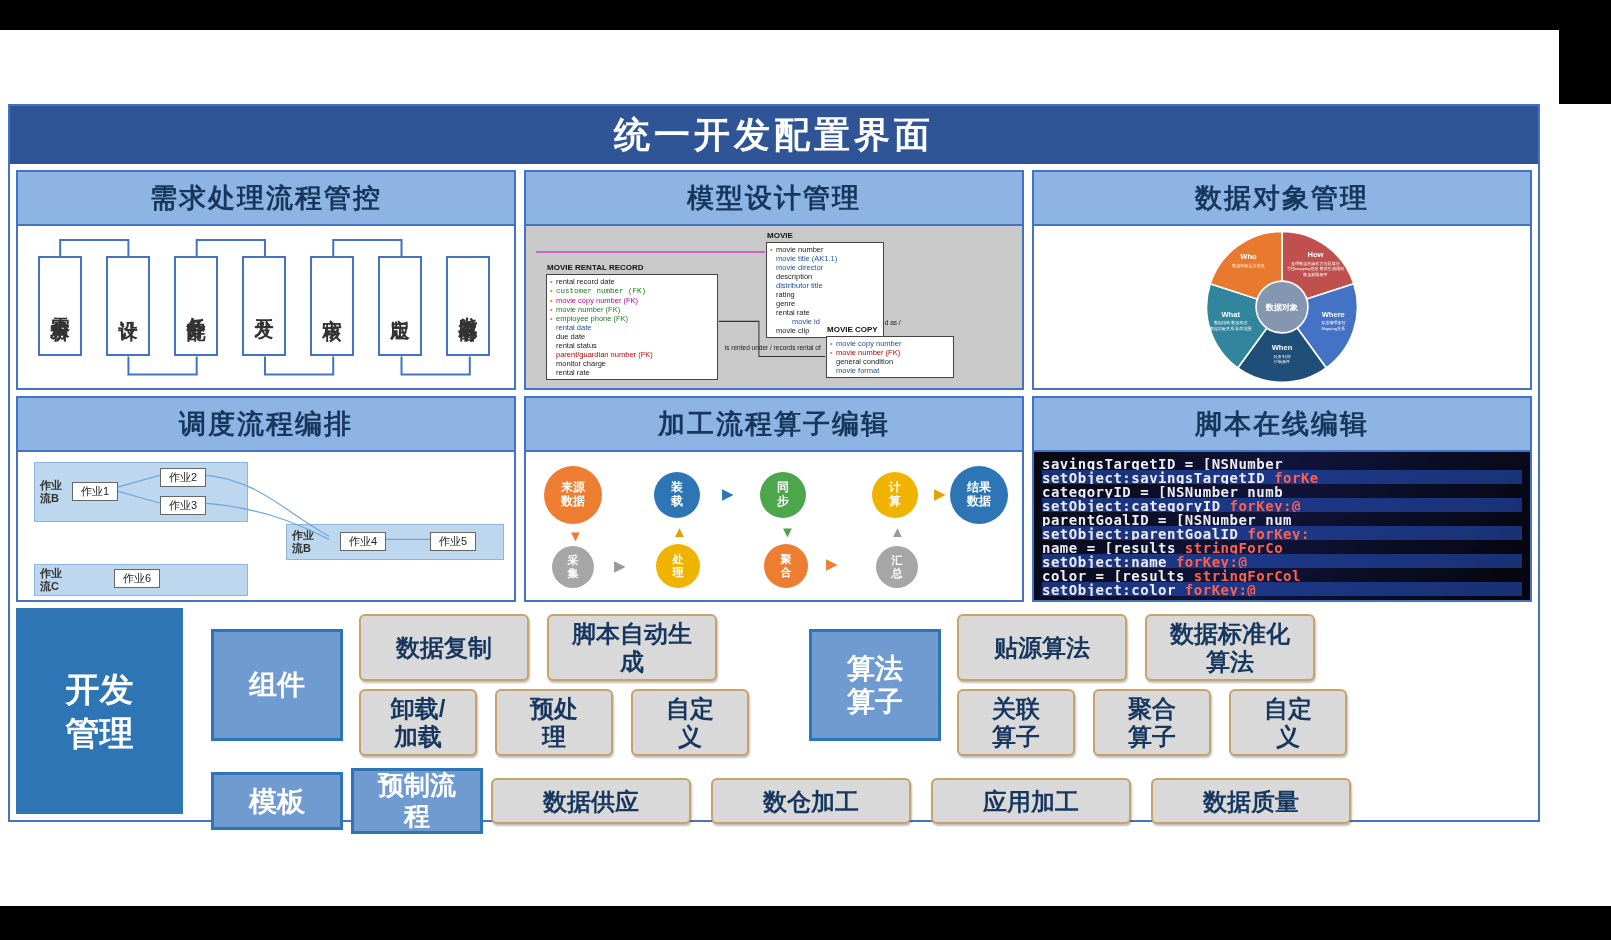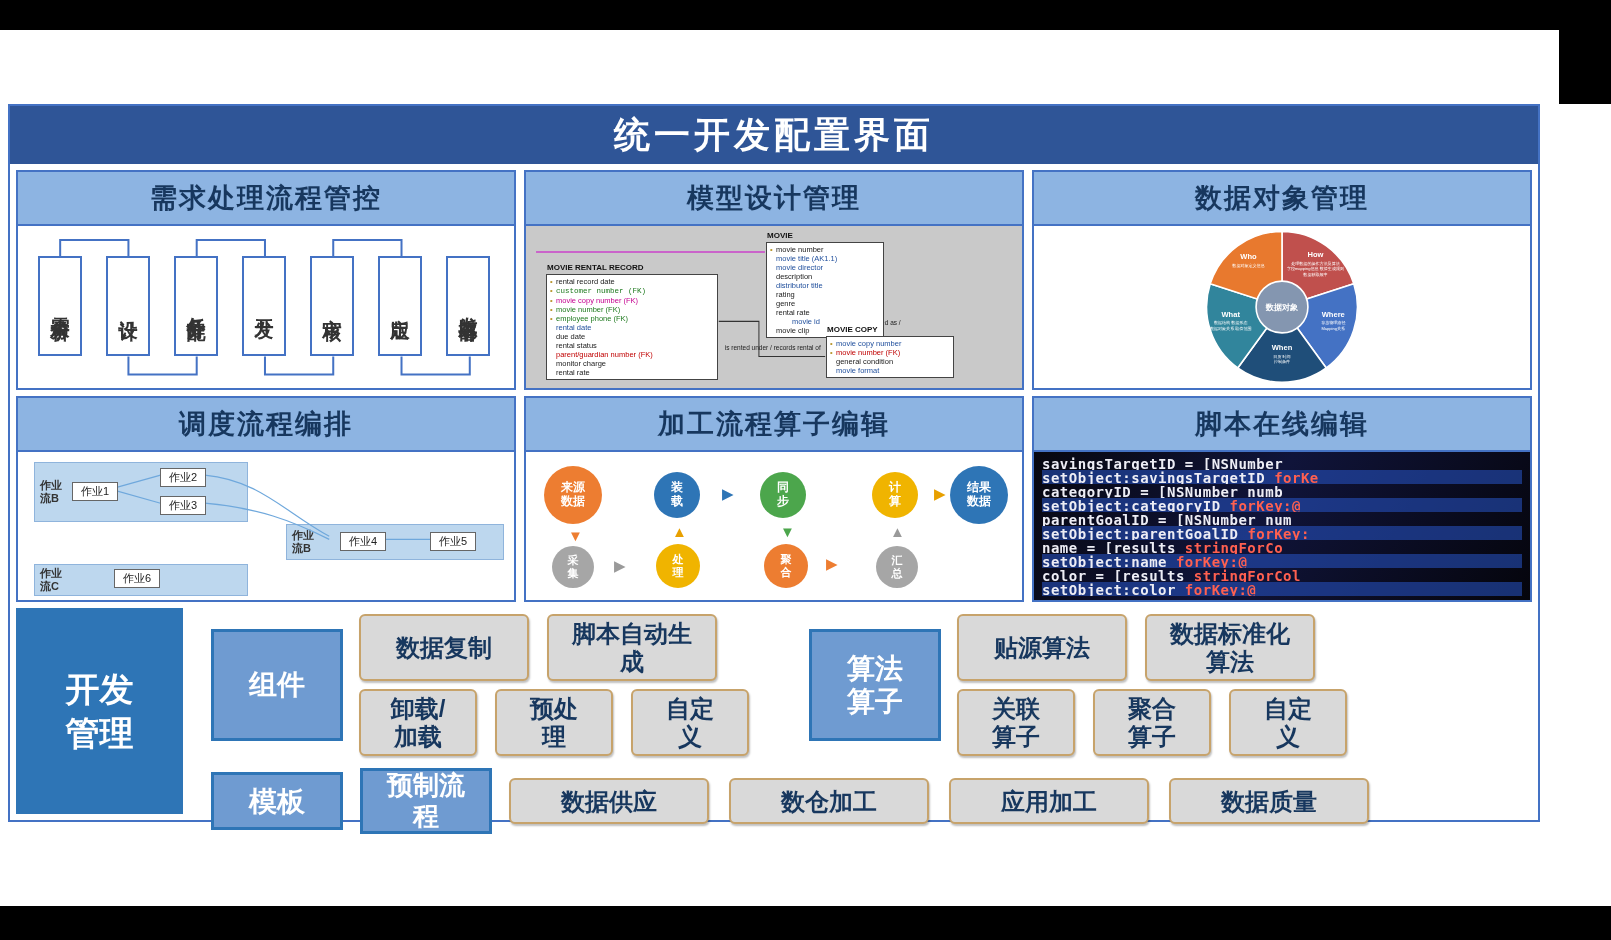--- a/index.html
+++ b/index.html
@@ -91,21 +91,21 @@
   .cline:nth-child(even){background:rgba(40,85,200,.55)}
   .cred{color:#FF6050}
 
   
   .dev{flex:1;display:flex;min-height:0}
   .dev-left{width:167px;flex:0 0 167px;background:#2E75B6;color:#fff;display:flex;align-items:center;
             justify-content:center;font-size:34px;font-weight:bold}
   .dev-left span{display:block;width:80px;text-align:center;line-height:1.3}
   .dev-body{flex:1;padding:6px 10px 6px 28px;display:flex;flex-direction:column;gap:10px;min-width:0}
   .dev-r1{flex:1;display:flex;align-items:center;gap:16px}
-  .dev-r2{flex:0 0 70px;display:flex;align-items:center;gap:17px}
+  .dev-r2{flex:0 0 70px;display:flex;align-items:center;gap:8px}
   .cat{background:#6F9BD1;border:3px solid #2E75B6;color:#fff;font-weight:bold;font-size:28px;
        display:flex;align-items:center;justify-content:center;text-align:center;box-sizing:border-box;line-height:1.2}
   .cat-comp,.cat-alg{width:132px;height:112px;padding:0 30px}
   .cat-alg{margin-left:44px}
   .cat-tpl{width:132px;height:58px}
   .cat-prefab{width:132px;height:66px;font-size:26px;padding:0 22px}
   .grp{display:flex;flex-direction:column;gap:8px;justify-content:center}
   .grp-row{display:flex;gap:18px;align-items:stretch}
   .btn{background:#D9D9D9;border:2px solid #C7A36B;border-radius:6px;color:#17375E;font-weight:bold;
        font-size:24px;display:flex;align-items:center;justify-content:center;text-align:center;

